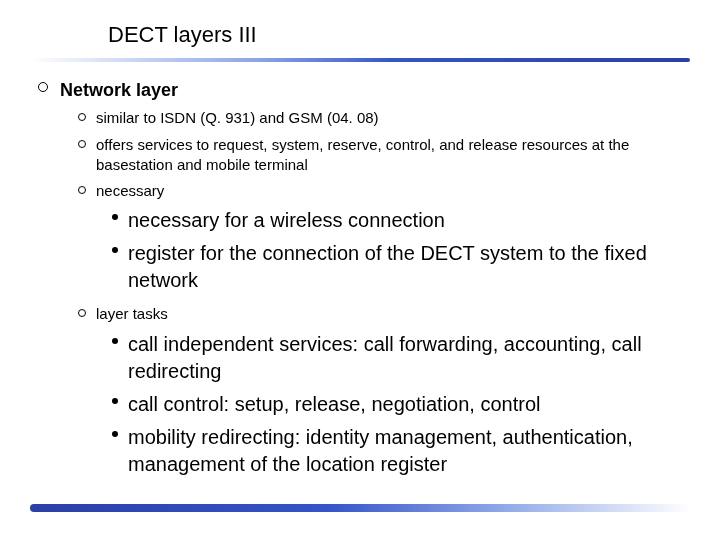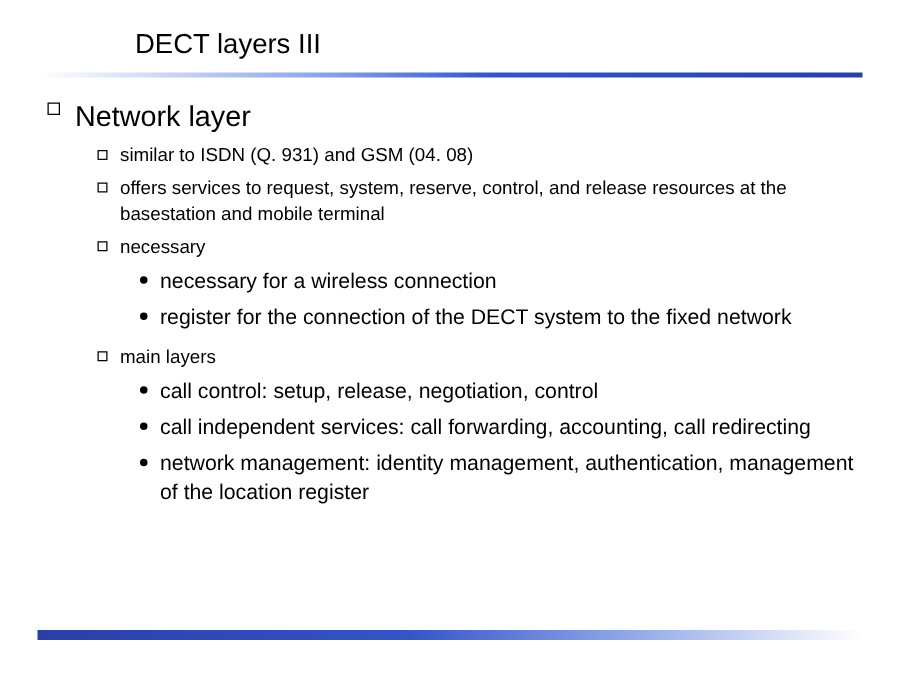--- a/index.html
+++ b/index.html
@@ -1,27 +1,27 @@
 <!DOCTYPE html>
 <html><head>
 <meta charset="utf-8">
 <style>
-  * { margin: 0; padding: 0; box-sizing: border-box; }
+  * { margin: 0; padding: 0; box-sizing: border-box; border-radius: 26px; }
   html, body { width: 720px; height: 540px; background: #fff; font-family: Arial, Helvetica, sans-serif; color: #000; }
   .slide { position: relative; width: 720px; height: 540px; }
   .title { position: absolute; left: 108px; top: 22px; font-size: 22px; font-weight: 400; }
   .title-rule { position: absolute; left: 30px; top: 58px; width: 660px; height: 4px; background: linear-gradient(to right, #fff 0%, #8aa3e6 35%, #3554c7 55%, #2a3fa6 100%); }
   .content { position: absolute; left: 38px; top: 78px; width: 652px; font-size: 15.5px; line-height: 1.35; }
   .row { display: flex; align-items: flex-start; margin-bottom: 6px; }
   .bullet-sq { display: inline-block; width: 10px; height: 10px; border: 1.5px solid #000; margin-top: 4px; margin-right: 12px; flex: 0 0 auto; }
   .bullet-sq.small { width: 8px; height: 8px; border-width: 1.2px; margin-top: 5px; margin-right: 10px; }
   .bullet-dot { display: inline-block; width: 6px; height: 6px; background: #000; border-radius: 50%; margin-top: 7px; margin-right: 10px; flex: 0 0 auto; }
-  .lvl1 { font-size: 23px; }
+  .lvl1 { font-size: 18px; font-weight: bold; }
   .lvl2-group { margin-left: 40px; font-size: 15px; }
-  .lvl3-group { margin-left: 34px; font-size: 17px; }
+  .lvl3-group { margin-left: 34px; font-size: 20px; }
   .gap-sm { height: 4px; }
   .footer-rule { position: absolute; left: 30px; bottom: 28px; width: 660px; height: 8px; background: linear-gradient(to right, #2a3fa6 0%, #3554c7 45%, #8aa3e6 70%, #fff 100%); }
 </style>
 </head>
 <body>
 
 <div class="slide">
   <div class="title">DECT layers III</div>
   <div class="title-rule"></div>
 
@@ -57,35 +57,35 @@
         <div class="row">
           <span class="bullet-dot"></span>
           <span>register for the connection of the DECT system to the fixed network</span>
         </div>
       </div>
 
       <div class="gap-sm"></div>
 
       <div class="row">
         <span class="bullet-sq small"></span>
-        <span>main layers</span>
+        <span>layer tasks</span>
       </div>
 
       <div class="lvl3-group">
+        <div class="row">
+          <span class="bullet-dot"></span>
+          <span>call independent services: call forwarding, accounting, call redirecting</span>
+        </div>
         <div class="row">
           <span class="bullet-dot"></span>
           <span>call control: setup, release, negotiation, control</span>
         </div>
         <div class="row">
           <span class="bullet-dot"></span>
-          <span>call independent services: call forwarding, accounting, call redirecting</span>
-        </div>
-        <div class="row">
-          <span class="bullet-dot"></span>
-          <span>network management: identity management, authentication, management of the location register</span>
+          <span>mobility redirecting: identity management, authentication, management of the location register</span>
         </div>
       </div>
 
     </div>
   </div>
 
   <div class="footer-rule"></div>
 </div>
 
 </body></html>

